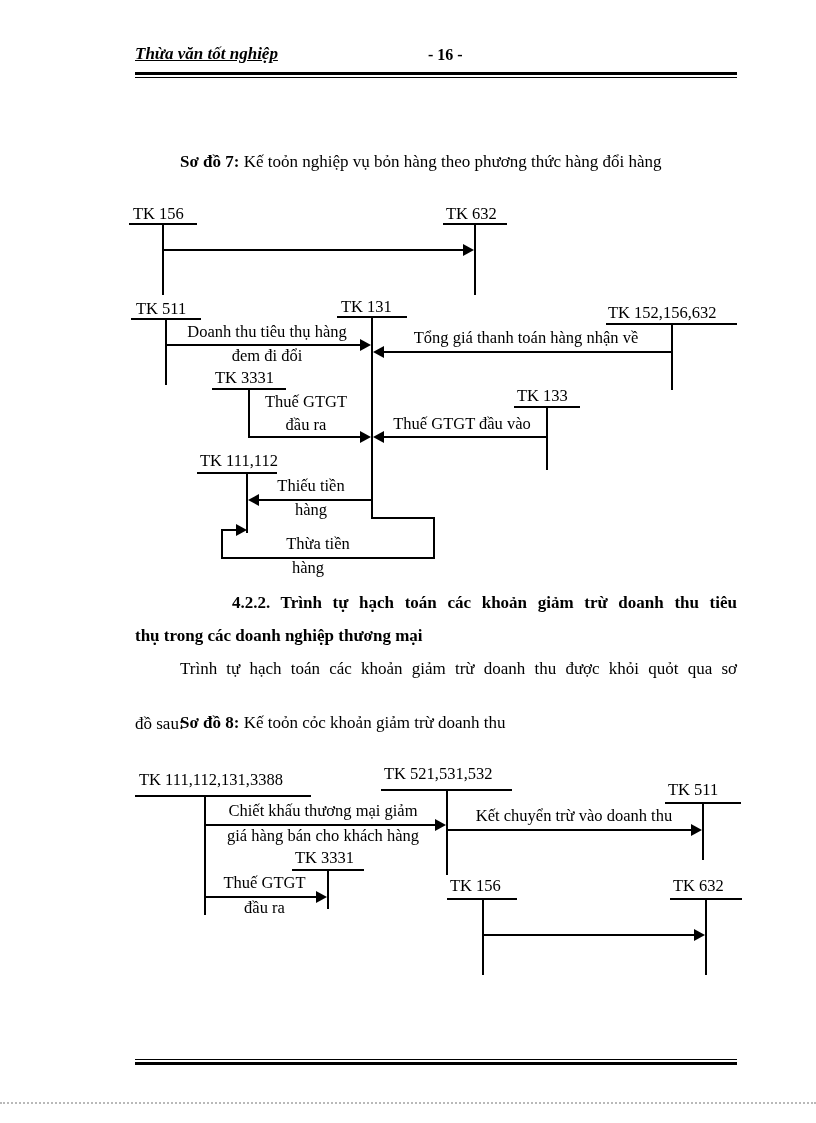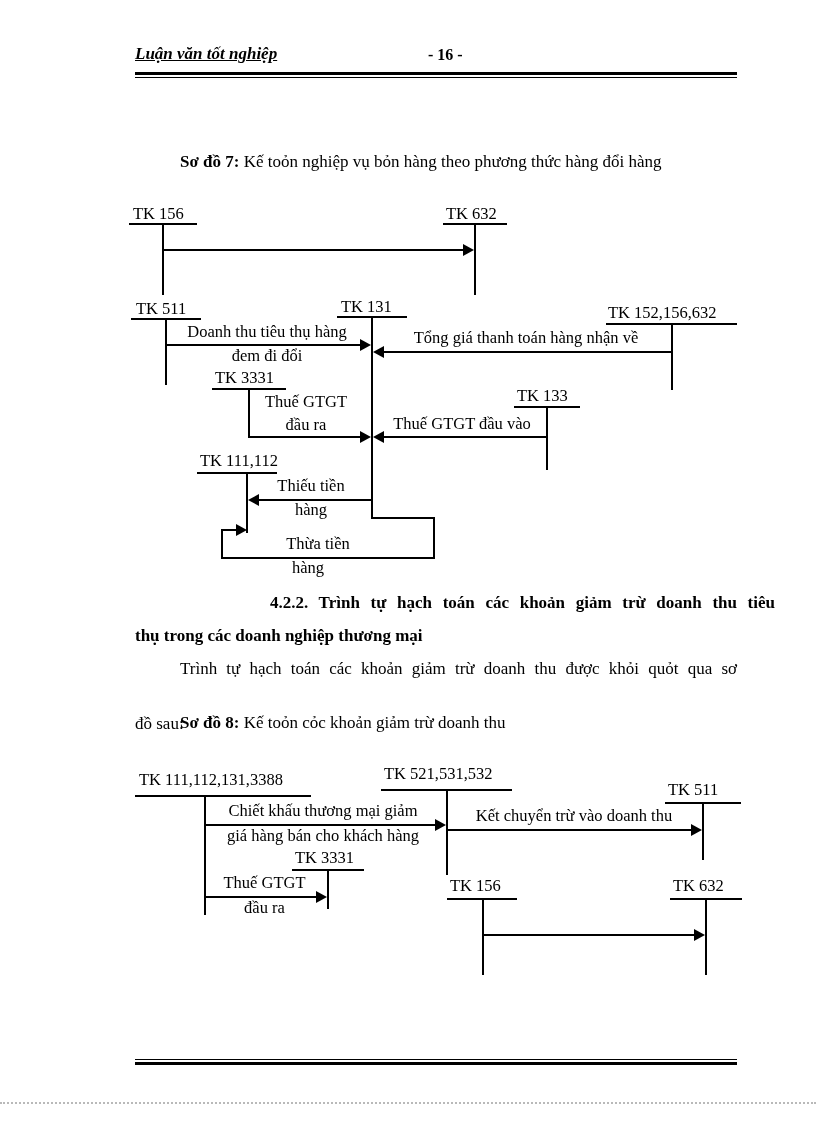--- a/index.html
+++ b/index.html
@@ -31,21 +31,21 @@
   .rule-ftr { position:absolute; left:135px; top:1059px; width:602px; height:6px;
               border-top:1px solid #000; border-bottom:3px solid #000; }
   .rule-dot { position:absolute; left:0; top:1102px; width:816px; height:0;
               border-top:2px dotted #b9b9b9; }
 </style>
 </head>
 <body>
 
 <div class="page">
 
-  <div class="hdr-title">Luận văn tốt nghiệp</div>
+  <div class="hdr-title">Thừa văn tốt nghiệp</div>
   <div class="pg-num">- 16 -</div>
   <div class="rule-hdr"></div>
 
   <div class="lbl" style="left:180px; top:152px; font-size:17px;">
     <span class="bold">Sơ đồ 7:</span>
     <span>Kế toỏn nghiệp vụ bỏn hàng theo phương thức hàng đổi hàng</span>
   </div>
 
   <div class="lbl" style="left:133px; top:204px;">TK 156</div>
   <div class="hline" style="left:129px; top:223px; width:68px;"></div>
@@ -107,21 +107,21 @@
 
   <div class="hline" style="left:221px; top:529px; width:17px;"></div>
   <div class="ah-r" style="left:236px; top:524px;"></div>
   <div class="vline" style="left:221px; top:529px; height:30px;"></div>
   <div class="lblc" style="left:256px; top:534px; width:124px;">Thừa tiền</div>
   <div class="hline" style="left:221px; top:557px; width:214px;"></div>
   <div class="lblc" style="left:246px; top:558px; width:124px;">hàng</div>
   <div class="vline" style="left:433px; top:517px; height:42px;"></div>
   <div class="hline" style="left:371px; top:517px; width:64px;"></div>
 
-  <div class="body-text bold just" style="left:232px; top:592px; width:505px;margin-left:38px;">4.2.2. Trình tự hạch toán các khoản giảm trừ doanh thu tiêu</div>
+  <div class="body-text bold just" style="left:232px; top:592px; width:505px;">4.2.2. Trình tự hạch toán các khoản giảm trừ doanh thu tiêu</div>
   <div class="body-text bold" style="left:135px; top:625px;">thụ trong các doanh nghiệp thương mại</div>
   <div class="body-text just" style="left:180px; top:658px; width:557px;">Trình tự hạch toán các khoản giảm trừ doanh thu được khỏi quỏt qua sơ</div>
   <div class="body-text" style="left:135px; top:691px;margin-top:22px;">đồ sau:</div>
 
   <div class="lbl" style="left:180px; top:713px; font-size:17px;">
     <span class="bold">Sơ đồ 8:</span>
     <span>Kế toỏn cỏc khoản giảm trừ doanh thu</span>
   </div>
 
   <div class="lbl" style="left:139px; top:770px;">TK 111,112,131,3388</div>

